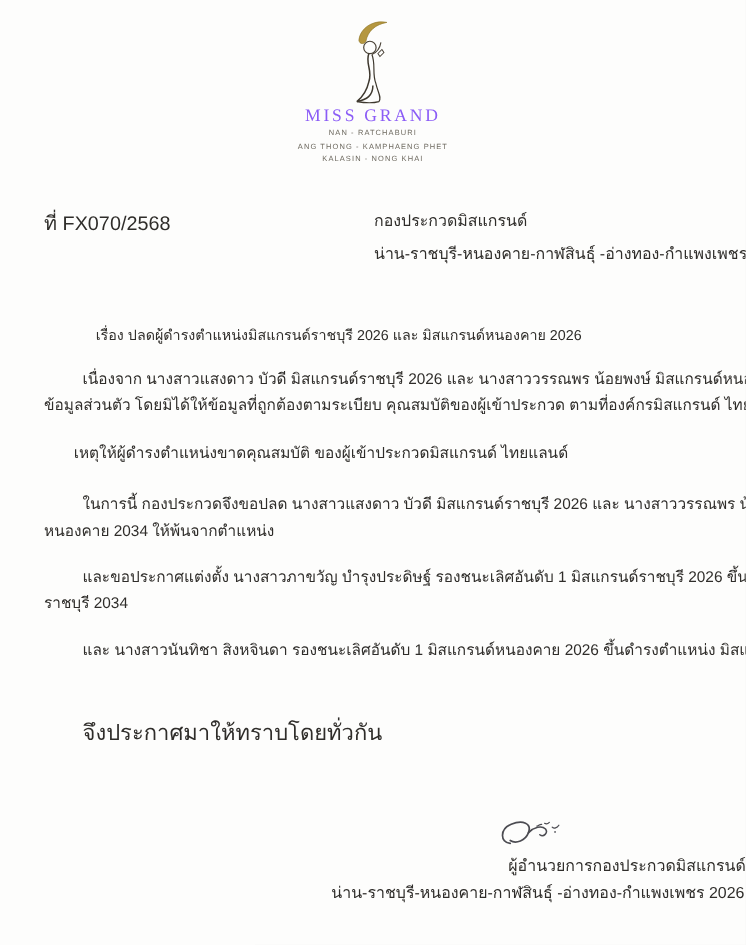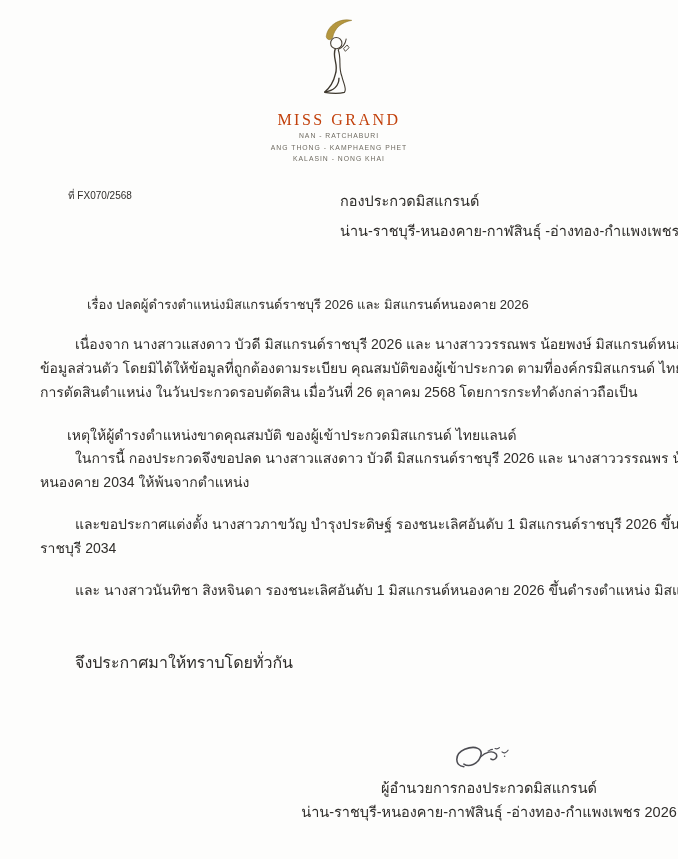--- a/index.html
+++ b/index.html
@@ -6,45 +6,45 @@
   body{background:#e9e9e9;font-family:"Liberation Sans",sans-serif;}
   .page{
     position:relative;width:678px;height:859px;margin:0 auto;
     background:#fdfdfc;color:#2f2d2a;overflow:hidden;
   }
   
   .logo-block{position:absolute;top:14px;left:0;width:100%;text-align:center;}
   .logo-figure{display:block;margin:0 auto;width:110px;height:82px;}
   .brand{
     font-family:"Liberation Serif",serif;font-size:16px;letter-spacing:2.5px;
-    color:#c2410c;margin-top:15px;
+    color:#8b5cf6;margin-top:1px;
   }
   .brand-sub{
     font-size:6.8px;letter-spacing:1px;color:#6e6a60;line-height:9.5px;margin-top:2px;
   }
   
-  .ref-number{position:absolute;left:40px;top:188px;font-size:10px;margin-left:28px;}
+  .ref-number{position:absolute;left:40px;top:188px;font-size:18px;}
   .org-block{position:absolute;left:340px;top:186px;font-size:14.5px;line-height:30px;white-space:nowrap;}
   .date-line{position:absolute;left:340px;top:256px;font-size:14.5px;}
   
   .subject{position:absolute;left:87px;top:294px;font-size:13px;white-space:nowrap;}
   .para{position:absolute;left:40px;width:610px;font-size:14px;}
   .para .line{height:24px;line-height:24px;white-space:nowrap;}
   .indent{padding-left:35px;}
   .indent-sm{padding-left:27px;margin-top:19px;}
   .p1{top:332px;}
   .p2{top:446px;}
   .p3{top:512px;}
   .p4{top:578px;}
-  .closing{position:absolute;left:75px;top:650px;font-size:16px;}
+  .closing{position:absolute;left:75px;top:650px;font-size:20px;}
   
   .sig-block{position:absolute;left:300px;top:740px;width:378px;text-align:center;font-size:14.5px;}
   .sig-scribble{display:block;margin:0 auto;width:78px;height:36px;}
   .sig-name{margin-top:2px;line-height:24px;}
-  .sig-title{line-height:24px;}
+  .sig-title{line-height:24px;text-align:right;}
   .sig-org{line-height:24px;white-space:nowrap;}
 </style>
 </head>
 <body>
 
 <div class="page">
 
   <div class="logo-block">
     <svg class="logo-figure" viewBox="0 0 100 90" xmlns="http://www.w3.org/2000/svg">
 
@@ -68,21 +68,20 @@
   <div class="org-block">
     <div>กองประกวดมิสแกรนด์</div>
     <div>น่าน-ราชบุรี-หนองคาย-กาฬสินธุ์ -อ่างทอง-กำแพงเพชร 2026</div>
   </div>
 
   <div class="subject">เรื่อง ปลดผู้ดำรงตำแหน่งมิสแกรนด์ราชบุรี 2026 และ มิสแกรนด์หนองคาย 2026</div>
 
   <div class="para p1">
     <div class="line indent">เนื่องจาก นางสาวแสงดาว บัวดี มิสแกรนด์ราชบุรี 2026 และ นางสาววรรณพร น้อยพงษ์ มิสแกรนด์หนองคาย  2026  ได้ปกปิด</div>
     <div class="line">ข้อมูลส่วนตัว โดยมิได้ให้ข้อมูลที่ถูกต้องตามระเบียบ คุณสมบัติของผู้เข้าประกวด ตามที่องค์กรมิสแกรนด์ ไทยแลนด์ ได้กำหนดไว้ ซึ่งมีผลต่อ</div>
-    <div class="line">การตัดสินตำแหน่ง ในวันประกวดรอบตัดสิน เมื่อวันที่ 26 ตุลาคม  2568 โดยการกระทำดังกล่าวถือเป็น</div>
     <div class="line indent-sm">เหตุให้ผู้ดำรงตำแหน่งขาดคุณสมบัติ ของผู้เข้าประกวดมิสแกรนด์ ไทยแลนด์</div>
   </div>
 
   <div class="para p2">
     <div class="line indent">ในการนี้ กองประกวดจึงขอปลด นางสาวแสงดาว บัวดี มิสแกรนด์ราชบุรี 2026 และ นางสาววรรณพร น้อยพงษ์  มิสแกรนด์</div>
     <div class="line">หนองคาย 2034 ให้พ้นจากตำแหน่ง</div>
   </div>
 
   <div class="para p3">
     <div class="line indent">และขอประกาศแต่งตั้ง นางสาวภาขวัญ บำรุงประดิษฐ์  รองชนะเลิศอันดับ 1 มิสแกรนด์ราชบุรี 2026 ขึ้นดำรงตำแหน่ง มิสแกรนด์</div>

